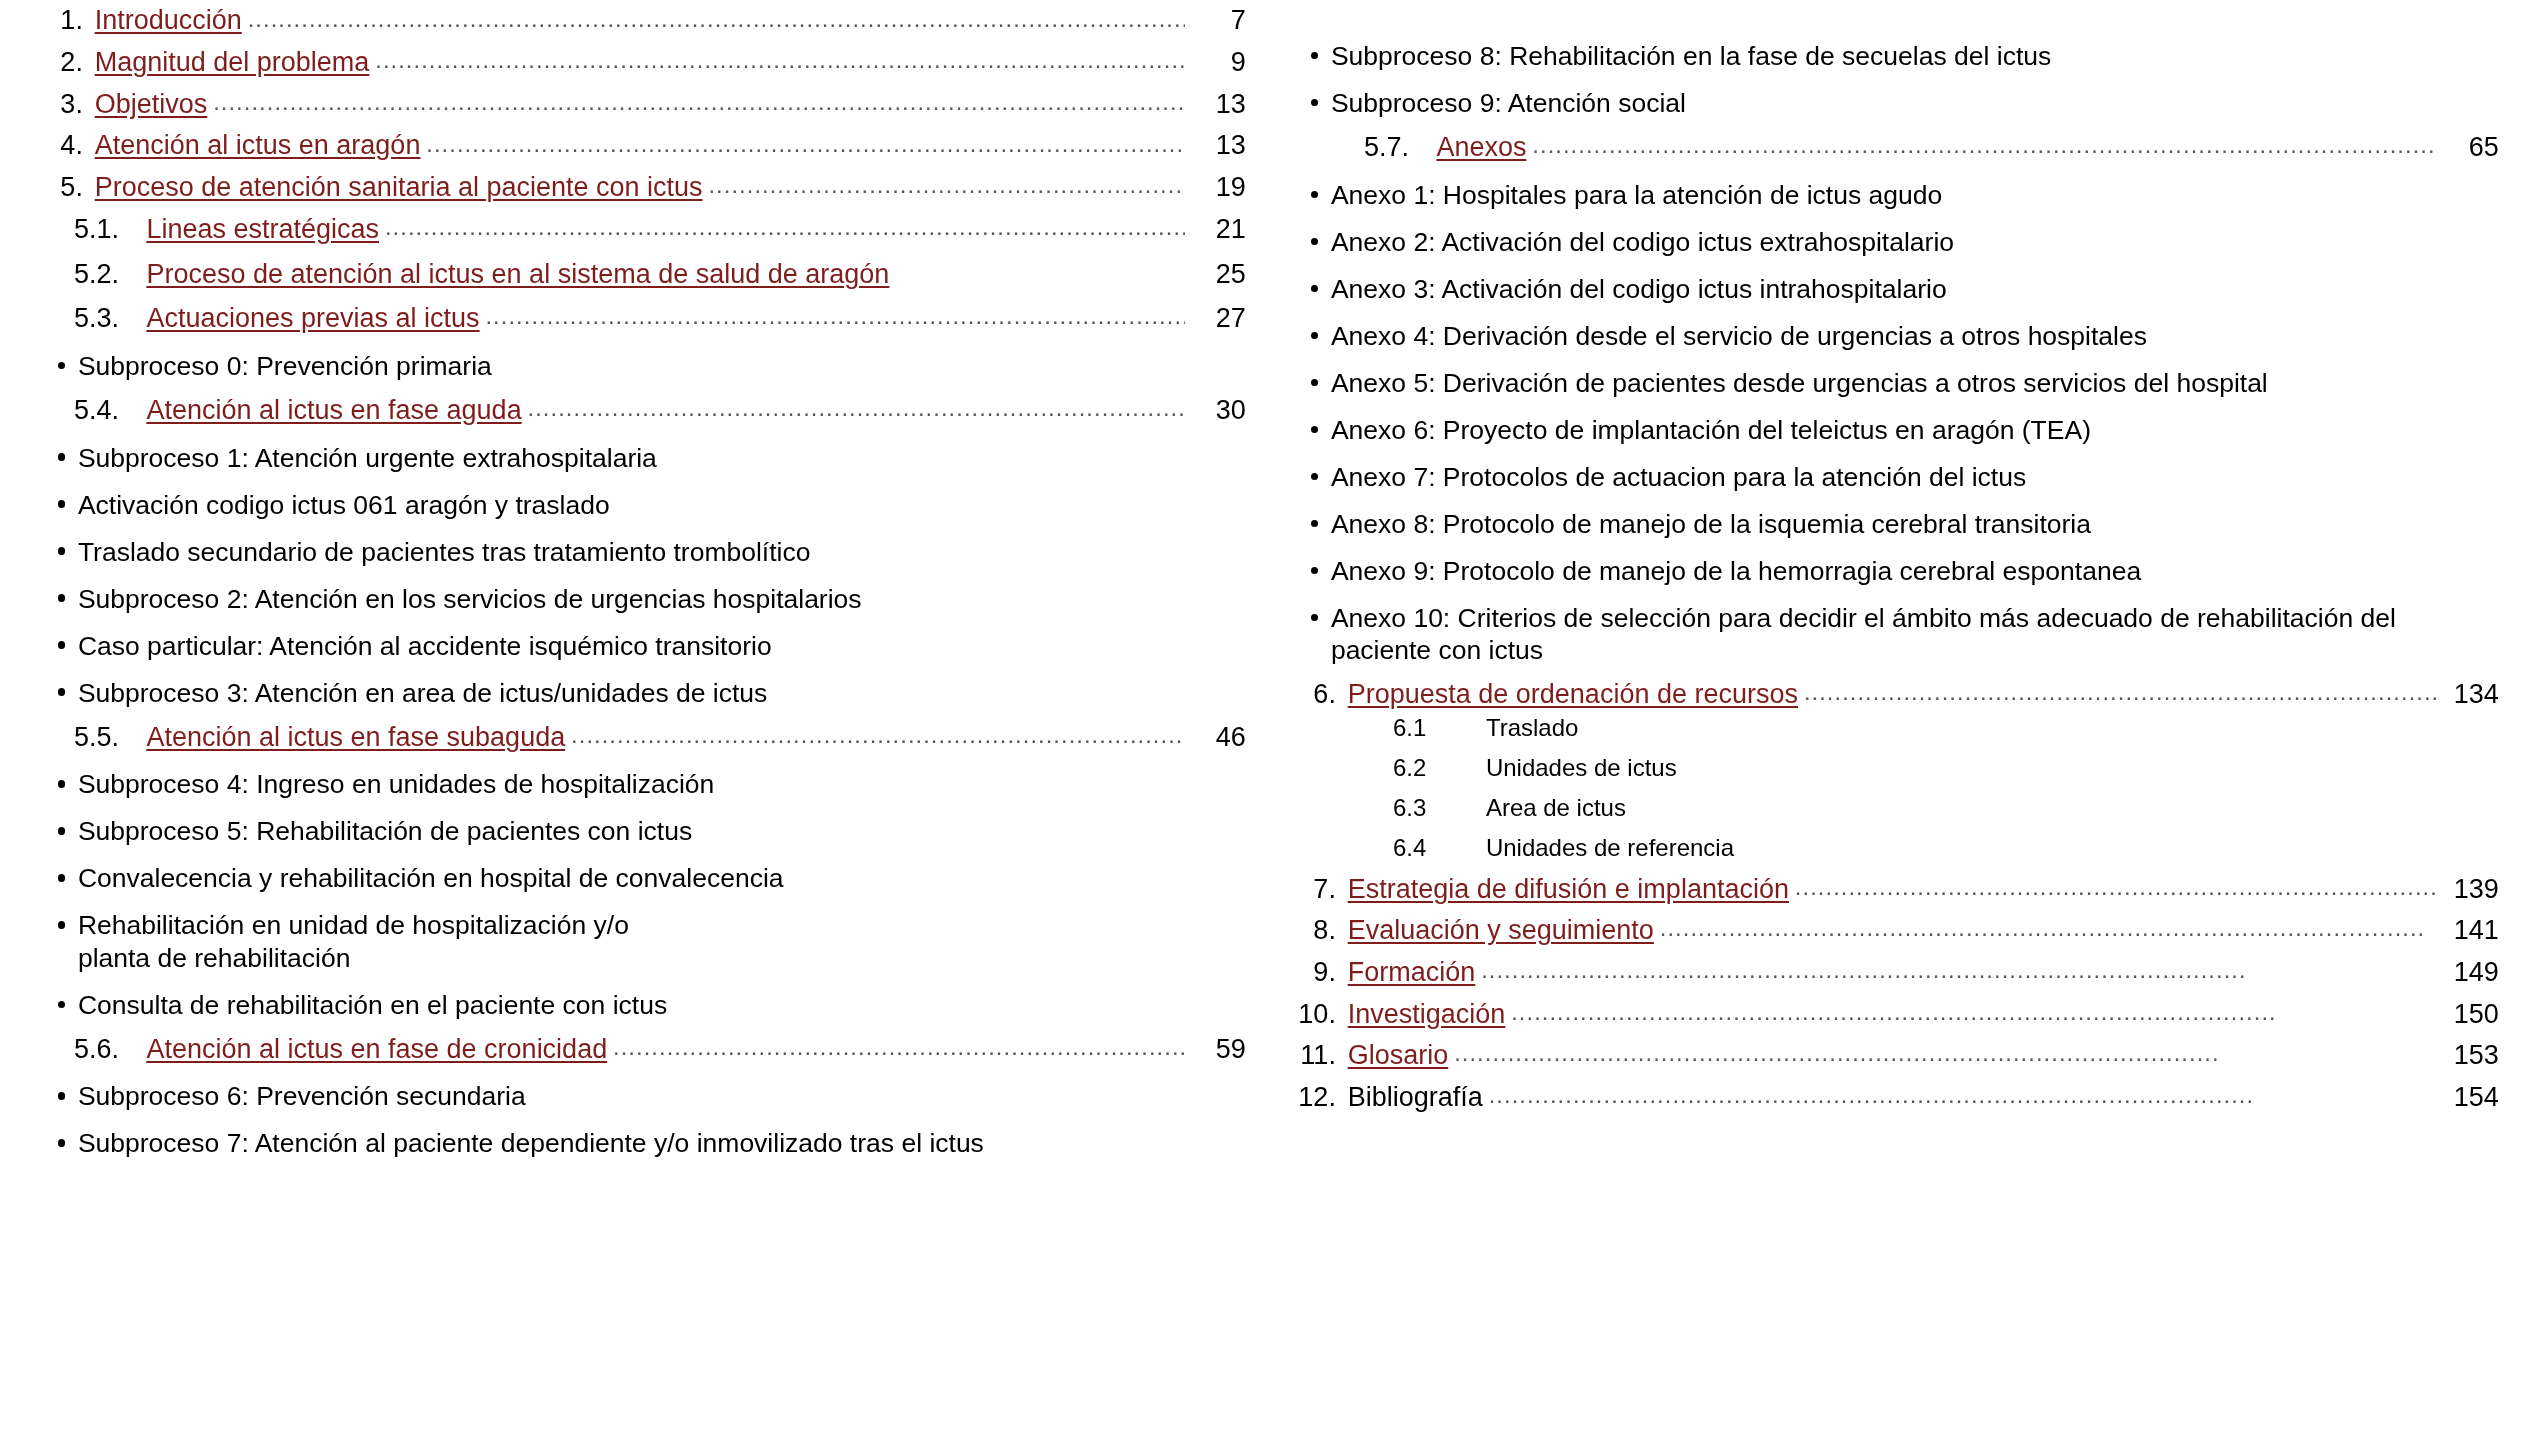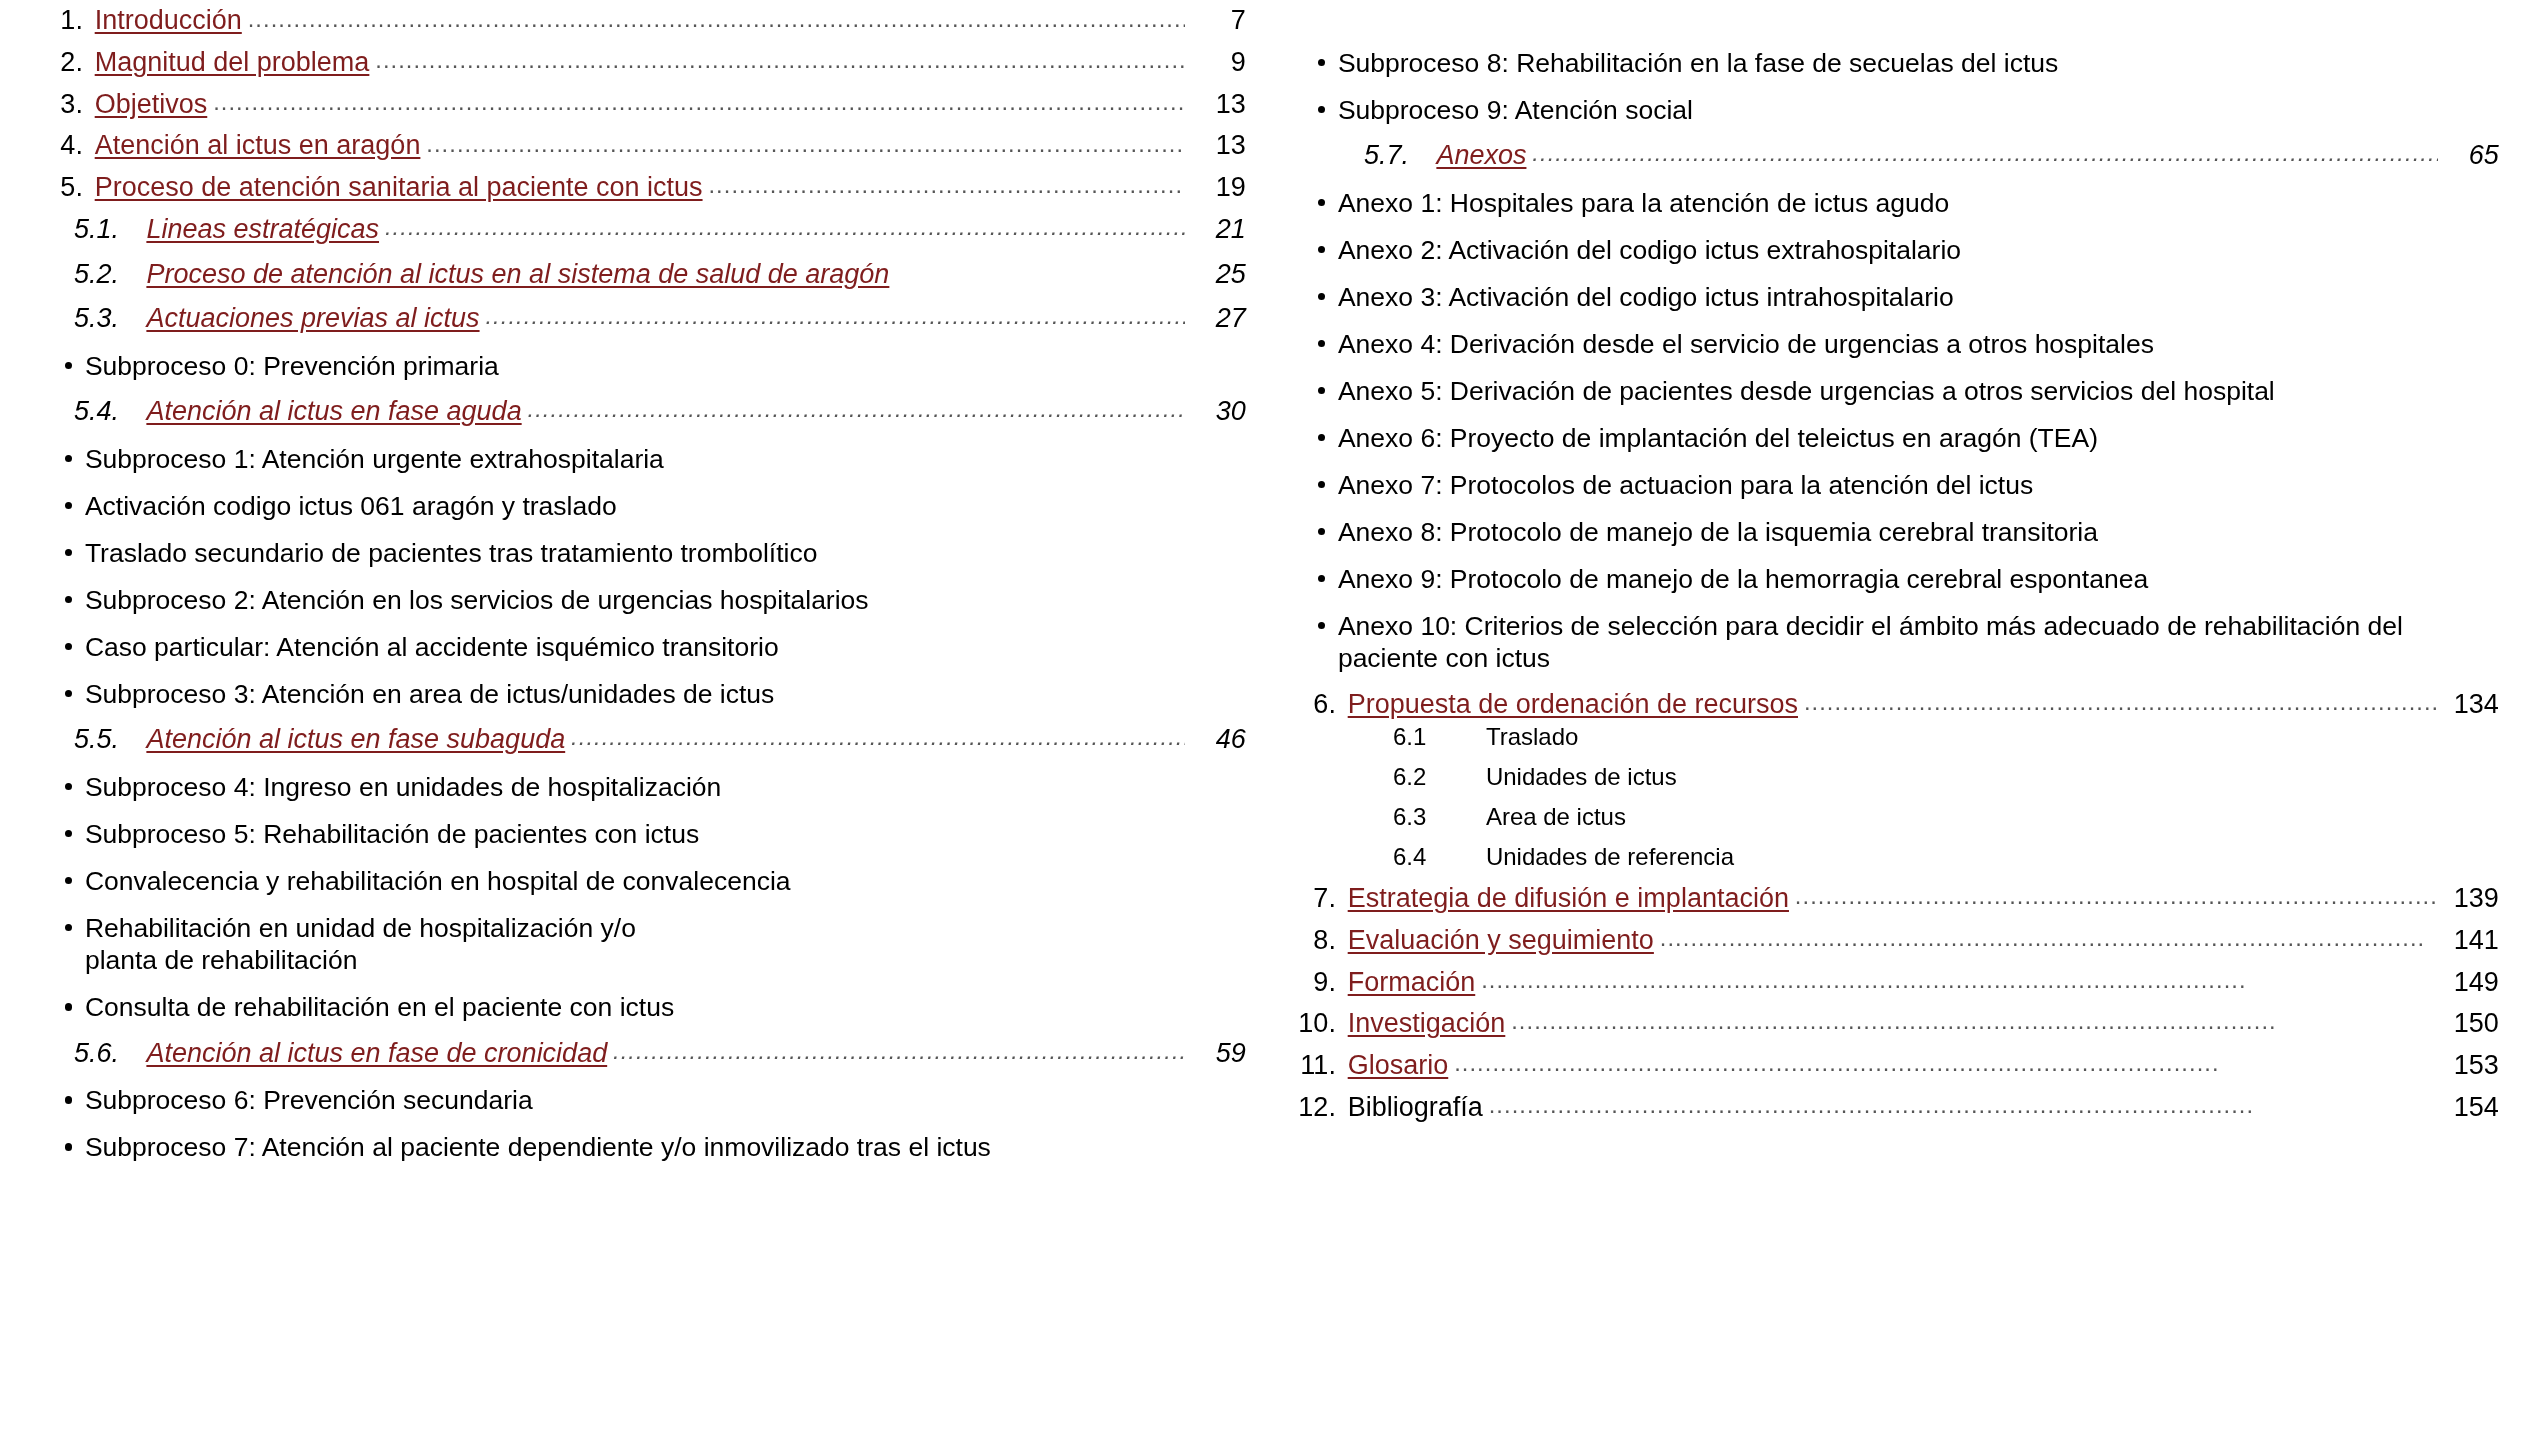--- a/index.html
+++ b/index.html
@@ -87,21 +87,20 @@
     margin-right: 11.8px;
   }
   .lvl1 .page-num {
     width: 55px;
   }
 
   
   .lvl2 {
     margin-bottom: 17.7px;
     font-size: 27px;
-    font-style: italic;
   }
   .lvl2 .num {
     width: 71px;
     margin-right: 1.5px;
     text-align: left;
   }
   .lvl2 .page-num {
     width: 55px;
   }
   .lvl2-indent {
@@ -122,21 +121,21 @@
     gap: 38px;
   }
   .subnum .num {
     width: 55px;
     flex: none;
   }
 
   
   ul.b {
     list-style: none;
-    margin: 16px;
+    margin: 9px;
     padding: 0;
   }
   ul.b li {
     position: relative;
     font-size: 26.5px;
     line-height: 1.22;
     margin-bottom: 14.7px;
     padding-left: 32px;
   }
   ul.b li::before {

